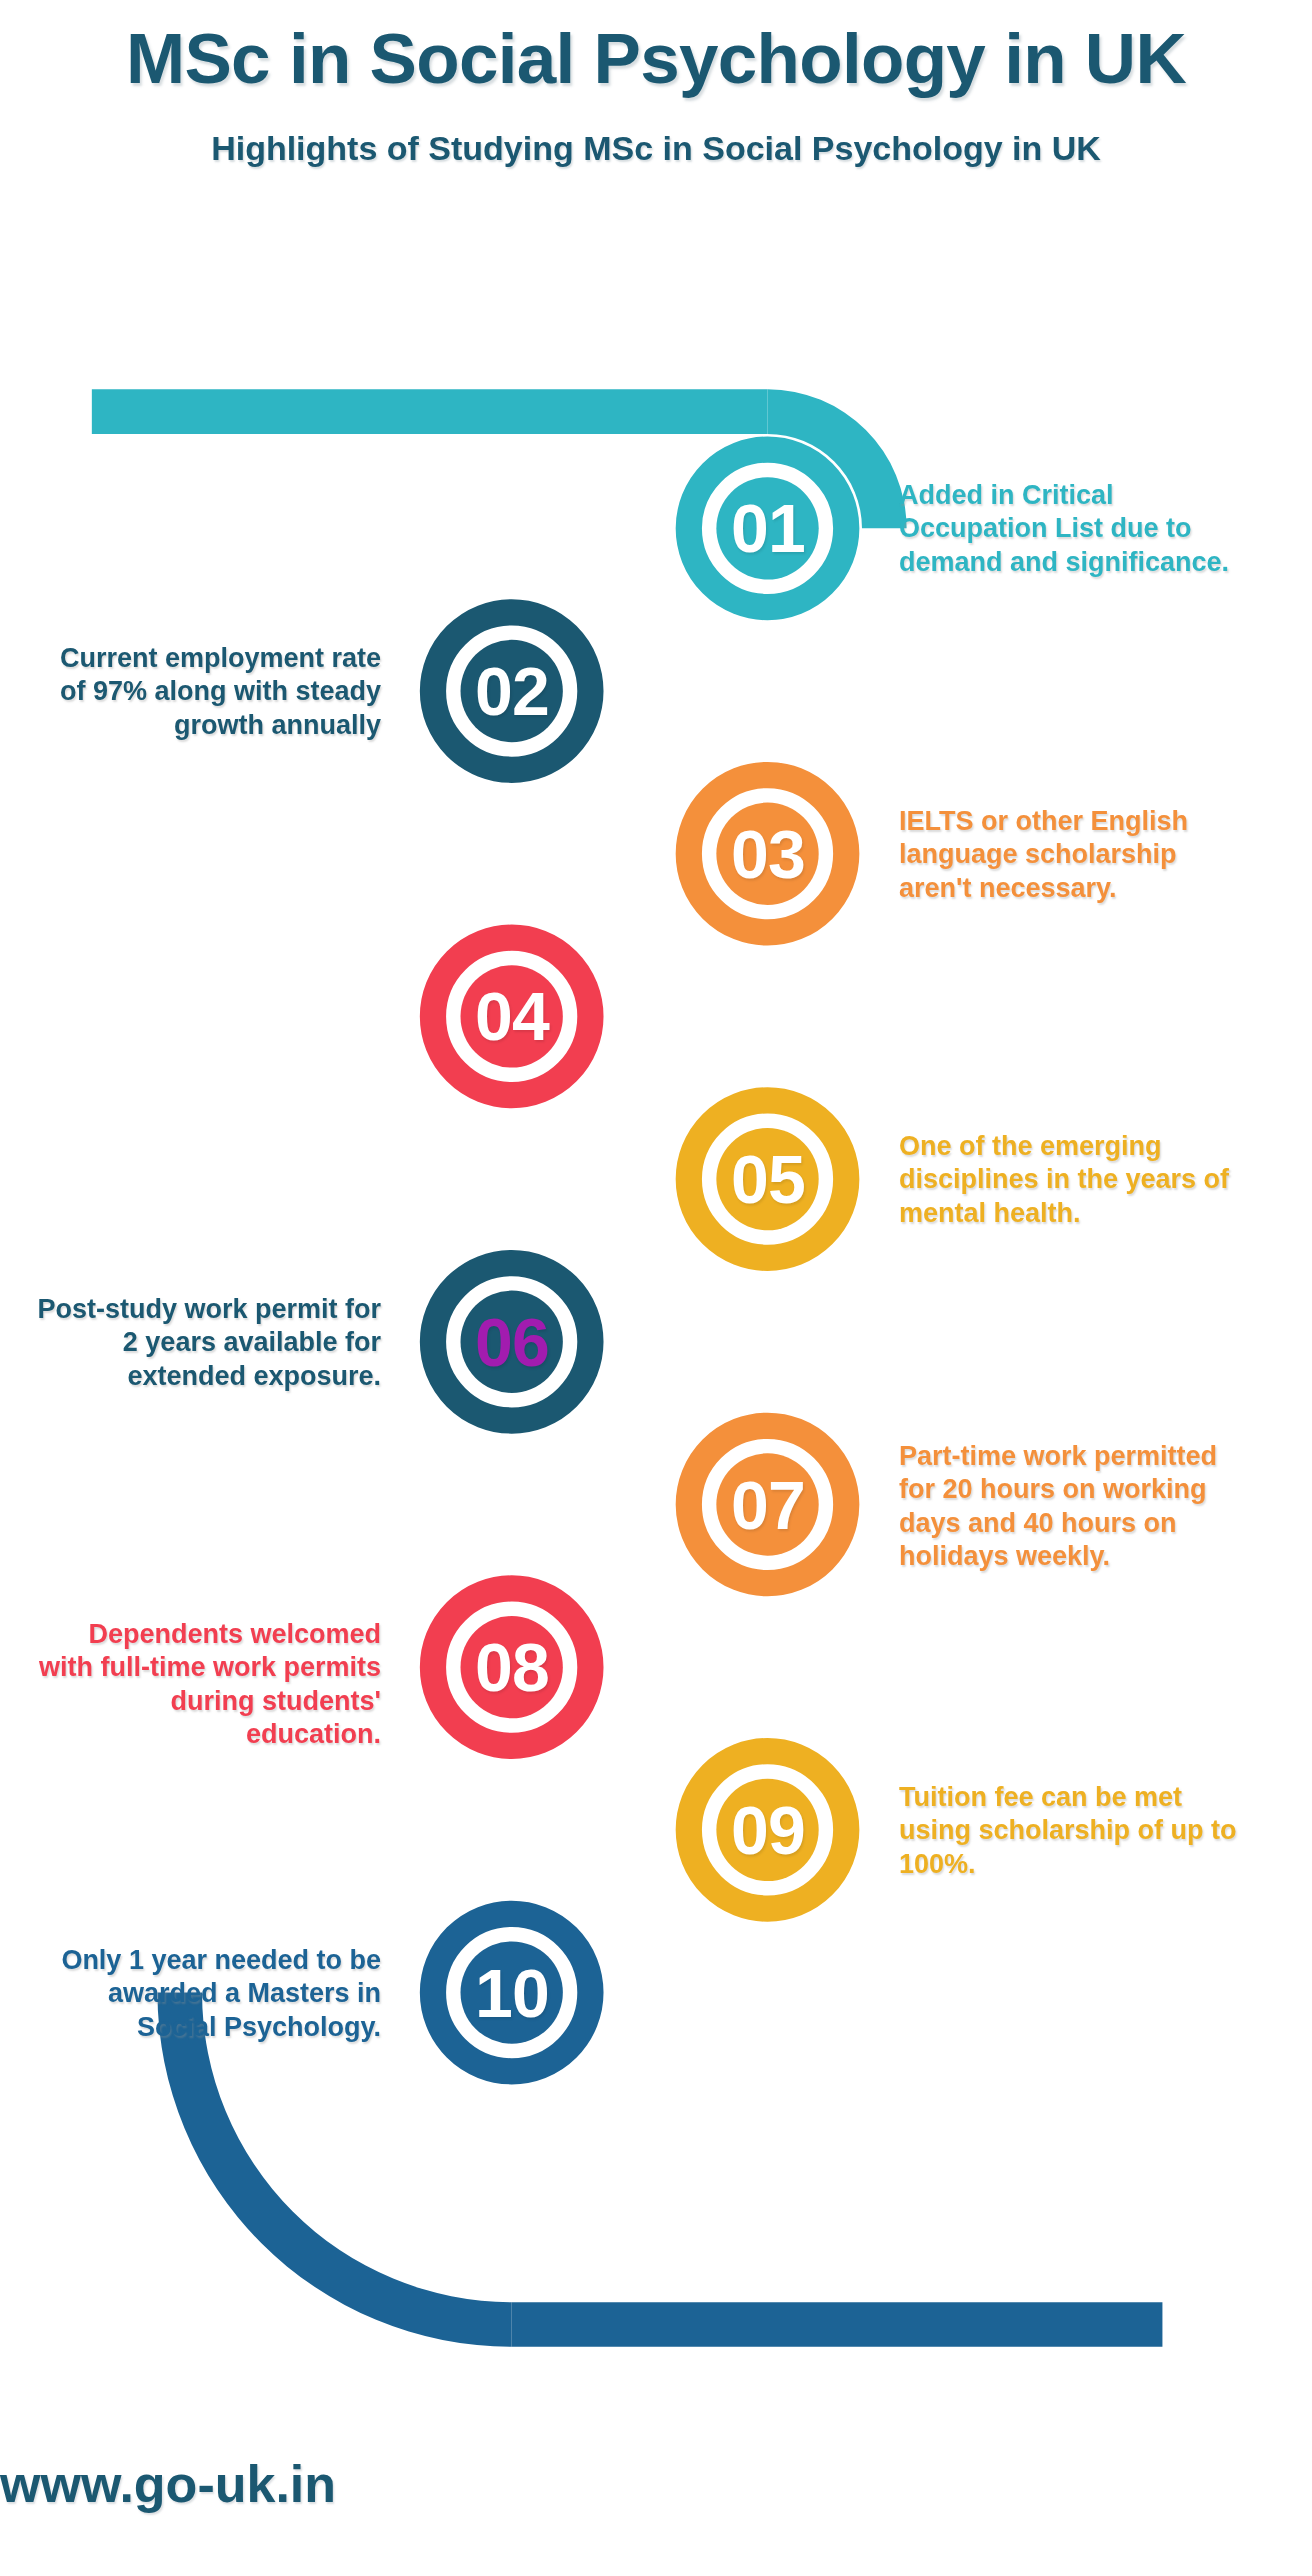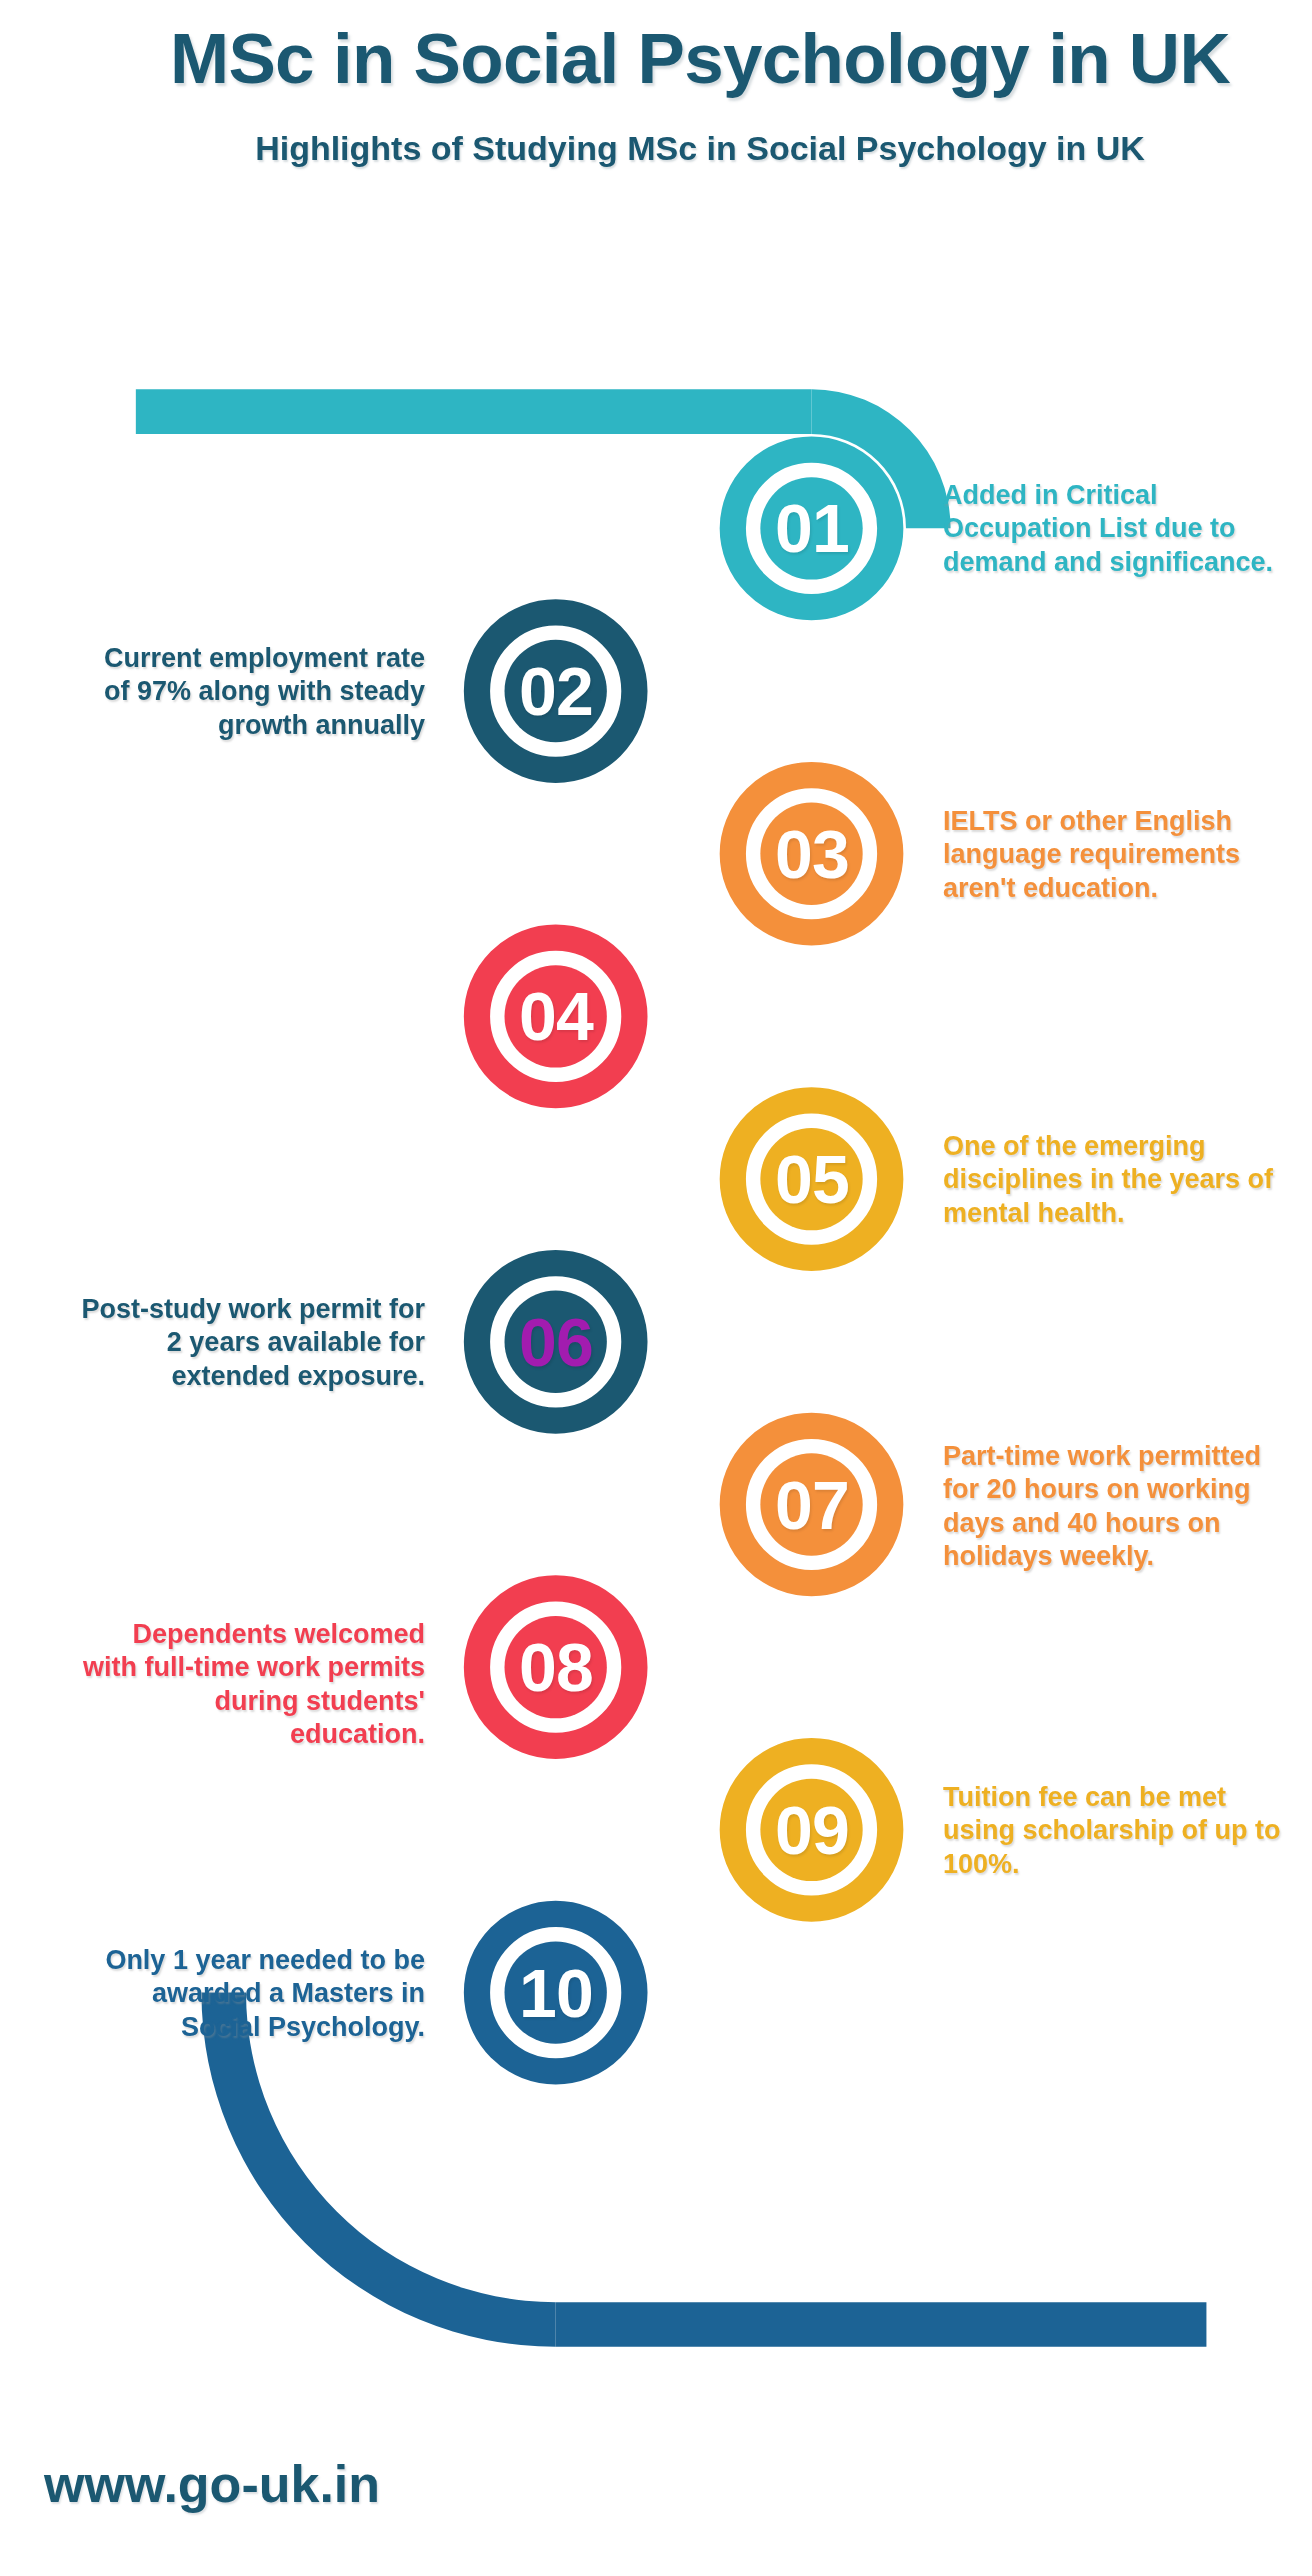--- a/index.html
+++ b/index.html
@@ -6,21 +6,21 @@
   * { box-sizing: border-box; }
   html, body { margin:0; padding:0; }
   body {
     width:1312px; height:2576px;
     background:#ffffff;
     font-family:"Liberation Sans", sans-serif;
     overflow:hidden;
     position:relative;
   }
 
-  #page { position:relative; width:1268px; height:2576px;margin-left:44px; }
+  #page { position:relative; width:1268px; height:2576px; }
 
   
   .header { position:absolute; left:0; top:0; width:1312px; text-align:center; }
   .title {
     font-size:71px; font-weight:bold; color:#1b5871;
     letter-spacing:-0.7px; line-height:1.1;
     margin:0; padding-top:19.7px;
     text-shadow:2px 2.6px 2.6px rgba(120,140,150,0.30);
   }
   .subtitle {
@@ -116,21 +116,21 @@
   <div class="num" style="left: 420px; top: 924px; color: rgb(255, 255, 255);">04</div>
   <div class="num" style="left: 676px; top: 1087px; color: rgb(255, 255, 255);">05</div>
   <div class="num" style="left: 420px; top: 1250px; color: #a21caf;">06</div>
   <div class="num" style="left: 676px; top: 1413px; color: rgb(255, 255, 255);">07</div>
   <div class="num" style="left: 420px; top: 1575px; color: rgb(255, 255, 255);">08</div>
   <div class="num" style="left: 676px; top: 1738px; color: rgb(255, 255, 255);">09</div>
   <div class="num" style="left: 420px; top: 1901px; color: rgb(255, 255, 255);">10</div>
 
   <div class="cap right" style="color: rgb(46, 181, 195); width: 348px; left: 899px; top: 479px;">Added in Critical Occupation List due to demand and significance.</div>
   <div class="cap left" style="color: rgb(27, 88, 113); width: 348px; left: 33px; top: 642px;">Current employment rate of 97% along with steady growth annually</div>
-  <div class="cap right" style="color: rgb(244, 144, 59); width: 348px; left: 899px; top: 805px;">IELTS or other English language requirements aren't education.</div>
+  <div class="cap right" style="color: rgb(244, 144, 59); width: 348px; left: 899px; top: 805px;">IELTS or other English language scholarship aren't necessary.</div>
   <div class="cap right" style="color: rgb(238, 176, 34); width: 348px; left: 899px; top: 1130px;">One of the emerging disciplines in the years of mental health.</div>
   <div class="cap left" style="color: rgb(27, 88, 113); width: 348px; left: 33px; top: 1293px;">Post-study work permit for 2 years available for extended exposure.</div>
   <div class="cap right" style="color: rgb(244, 144, 59); width: 348px; left: 899px; top: 1440px;">Part-time work permitted for 20 hours on working days and 40 hours on holidays weekly.</div>
   <div class="cap left" style="color: rgb(242, 62, 80); width: 348px; left: 33px; top: 1618px;">Dependents welcomed with full-time work permits during students' education.</div>
   <div class="cap right" style="color: rgb(238, 176, 34); width: 348px; left: 899px; top: 1781px;">Tuition fee can be met using scholarship of up to 100%.</div>
   <div class="cap left" style="color: rgb(28, 99, 149); width: 348px; left: 33px; top: 1944px;">Only 1 year needed to be awarded a Masters in Social Psychology.</div>
 
   <div class="footer">www.go-uk.in</div>
 
 </div>

